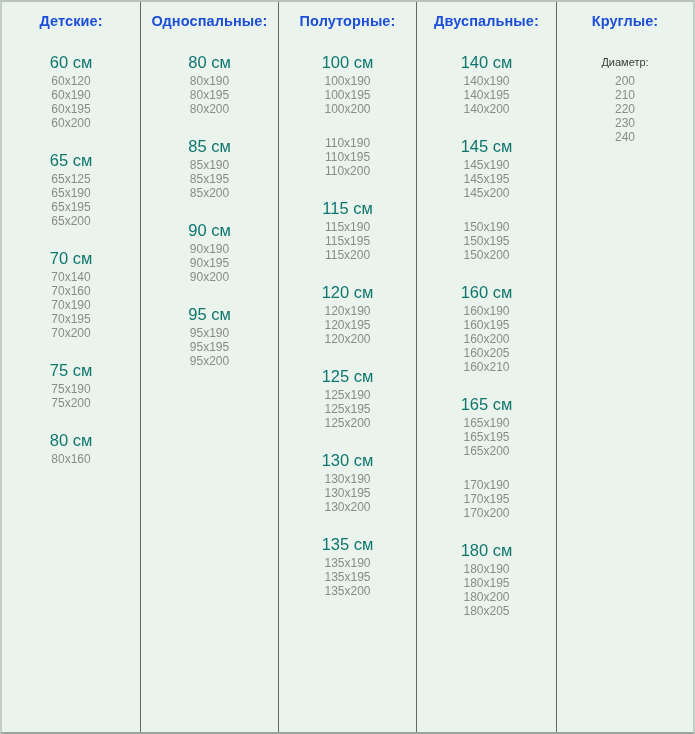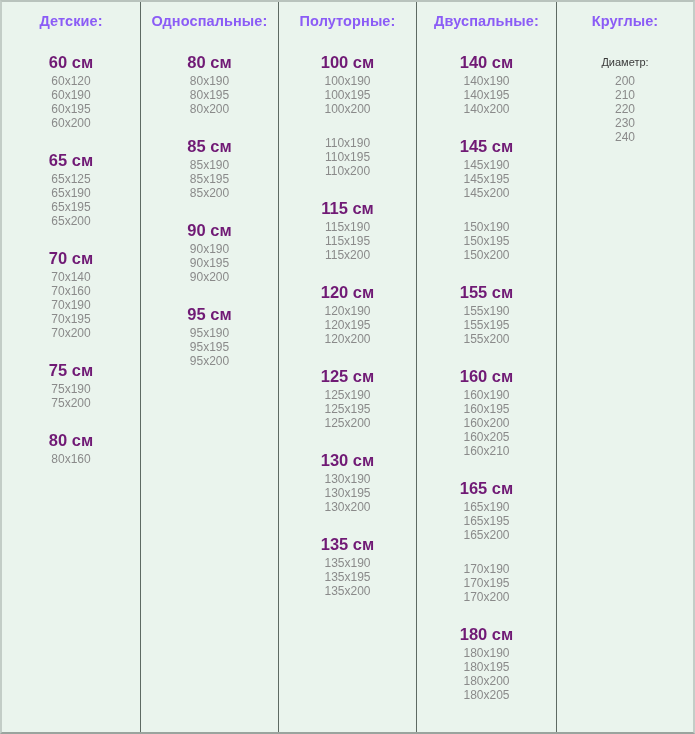--- a/index.html
+++ b/index.html
@@ -42,41 +42,41 @@
   
   .col-0 { width: 139px; }
   .col-1 { width: 138px; }
   .col-2 { width: 138px; }
   .col-3 { width: 140px; text-align: center; }
   .col-4 { width: 136px; }
 
   .column-header {
     font-size: 14.5px;
     font-weight: bold;
-    color: #8b5cf6;
+    color: #1d4ed8;
     letter-spacing: 0.1px;
     margin: 0 0 22px 0;
     line-height: 18px;
   }
 
   .groups {
     display: block;
   }
 
   .group {
     margin-bottom: 20px;
   }
   .group:last-child {
     margin-bottom: 0;
   }
 
   .group-title {
     font-size: 16.5px;
-    font-weight: bold;
-    color: #701a75;
+    font-weight: normal;
+    color: #0f766e;
     line-height: 20px;
     margin: 0 0 2px 0;
     white-space: nowrap;
   }
 
   .group-subtitle {
     font-size: 11px;
     color: #3a3a3a;
     line-height: 20px;
     margin: 0 0 2px 0;
@@ -219,26 +219,20 @@
           <div class="size-item">145x190</div>
           <div class="size-item">145x195</div>
           <div class="size-item">145x200</div>
         </div>
         <div class="group">
           <div class="size-item">150x190</div>
           <div class="size-item">150x195</div>
           <div class="size-item">150x200</div>
         </div>
         <div class="group">
-          <div class="group-title">155 см</div>
-          <div class="size-item">155x190</div>
-          <div class="size-item">155x195</div>
-          <div class="size-item">155x200</div>
-        </div>
-        <div class="group">
           <div class="group-title">160 см</div>
           <div class="size-item">160x190</div>
           <div class="size-item">160x195</div>
           <div class="size-item">160x200</div>
           <div class="size-item">160x205</div>
           <div class="size-item">160x210</div>
         </div>
         <div class="group">
           <div class="group-title">165 см</div>
           <div class="size-item">165x190</div>

